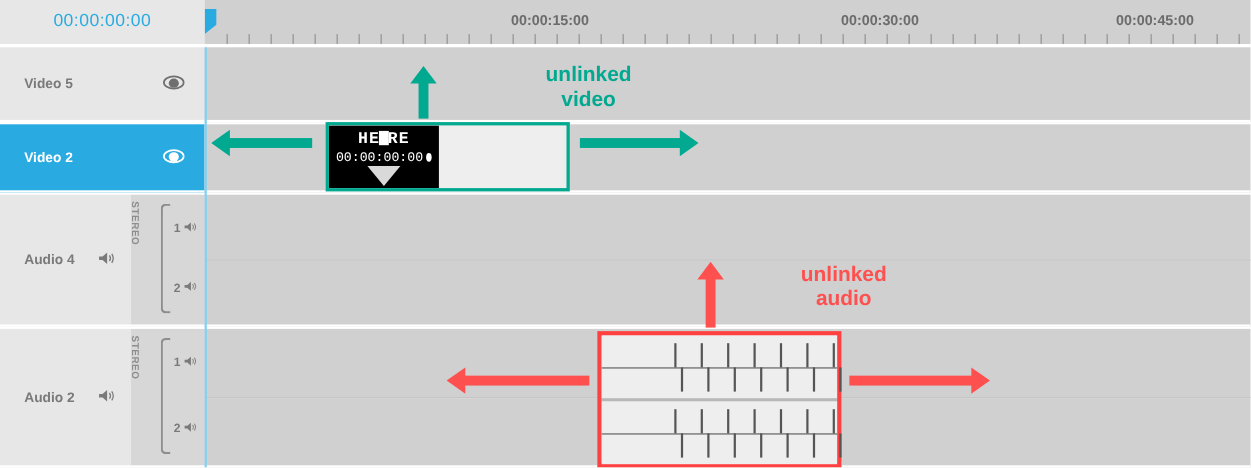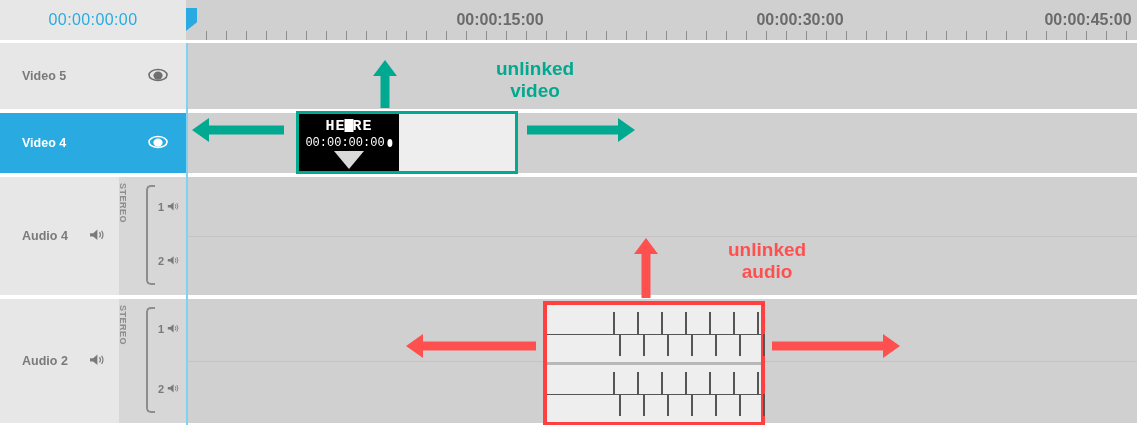--- a/index.html
+++ b/index.html
@@ -22,21 +22,21 @@
   }
   .ruler {
     position: absolute; left: 186px; top: 0; width: 951px; height: 40px;
     background: #d0d0d0;
   }
   .ruler .tick {
     position: absolute; bottom: 0; width: 1px; background: #8d8d8d;
   }
   .ruler .tick.minor { height: 9px; }
   .ruler .tclabel {
-    position: absolute; top: 11px; font-size: 16px; font-weight: bold;
+    position: absolute; top: 11px; font-size: 13px; font-weight: bold;
     color: #6b6b6b; white-space: nowrap; transform: translateX(-50%);
   }
   .playhead-head {
     position: absolute; left: 0; top: 8px; width: 11px; height: 23px;
     background: #29abe2;
     clip-path: polygon(0 0, 100% 0, 100% 62%, 0 100%);
   }
   .topbar-underline {
     position: absolute; left: 0; top: 40px; width: 1137px; height: 3px;
     background: #ffffff;
@@ -200,35 +200,35 @@
       <div class="tick minor" style="left: 800px;"></div>
       <div class="tick minor" style="left: 820px;"></div>
       <div class="tick minor" style="left: 840px;"></div>
       <div class="tick minor" style="left: 860px;"></div>
       <div class="tick minor" style="left: 880px;"></div>
       <div class="tick minor" style="left: 900px;"></div>
       <div class="tick minor" style="left: 920px;"></div>
       <div class="tick minor" style="left: 940px;"></div>
       <div class="tclabel" style="left: 314px;">00:00:15:00</div>
       <div class="tclabel" style="left: 614px;">00:00:30:00</div>
-      <div class="tclabel" style="left: 864px; margin-left: 38px;">00:00:45:00</div>
+      <div class="tclabel" style="left: 864px;">00:00:45:00</div>
     </div>
   <div class="topbar-underline"></div>
 
   <div id="tracks-root">
       <div class="hdr" style="top: 43px; height: 68px;">
         <div class="name">Video 5</div>
         <div class="ctl"><svg width="20" height="14" viewBox="0 0 20 14">
             <ellipse cx="10" cy="7" rx="9" ry="5.5" fill="none" stroke="#6f6f6f" stroke-width="1.6"></ellipse>
             <ellipse cx="10" cy="7.6" rx="4.6" ry="4.2" fill="#6f6f6f"></ellipse>
           </svg></div>
       </div>
       <div class="lane" style="top: 43px; height: 68px;"></div>
       <div class="hdr selected" style="top: 113px; height: 62px;">
-        <div class="name">Video 4</div>
+        <div class="name">Video 2</div>
         <div class="ctl"><svg width="20" height="14" viewBox="0 0 20 14">
             <ellipse cx="10" cy="7" rx="9" ry="5.5" fill="none" stroke="#ffffff" stroke-width="1.6"></ellipse>
             <ellipse cx="10" cy="7.6" rx="4.6" ry="4.2" fill="#ffffff"></ellipse>
           </svg></div>
       </div>
       <div class="lane" style="top: 113px; height: 62px;"></div>
       <div class="hdr" style="top: 177px; height: 120px; width: 119px;">
         <div class="name">Audio 4</div>
         <div class="ctl" style="right: 10px;"><svg width="16.8" height="13.65" viewBox="0 0 16 13">
             <path d="M1 5 H4 L8 1.5 V11.5 L4 8 H1 Z" fill="#7a7a7a"></path>

